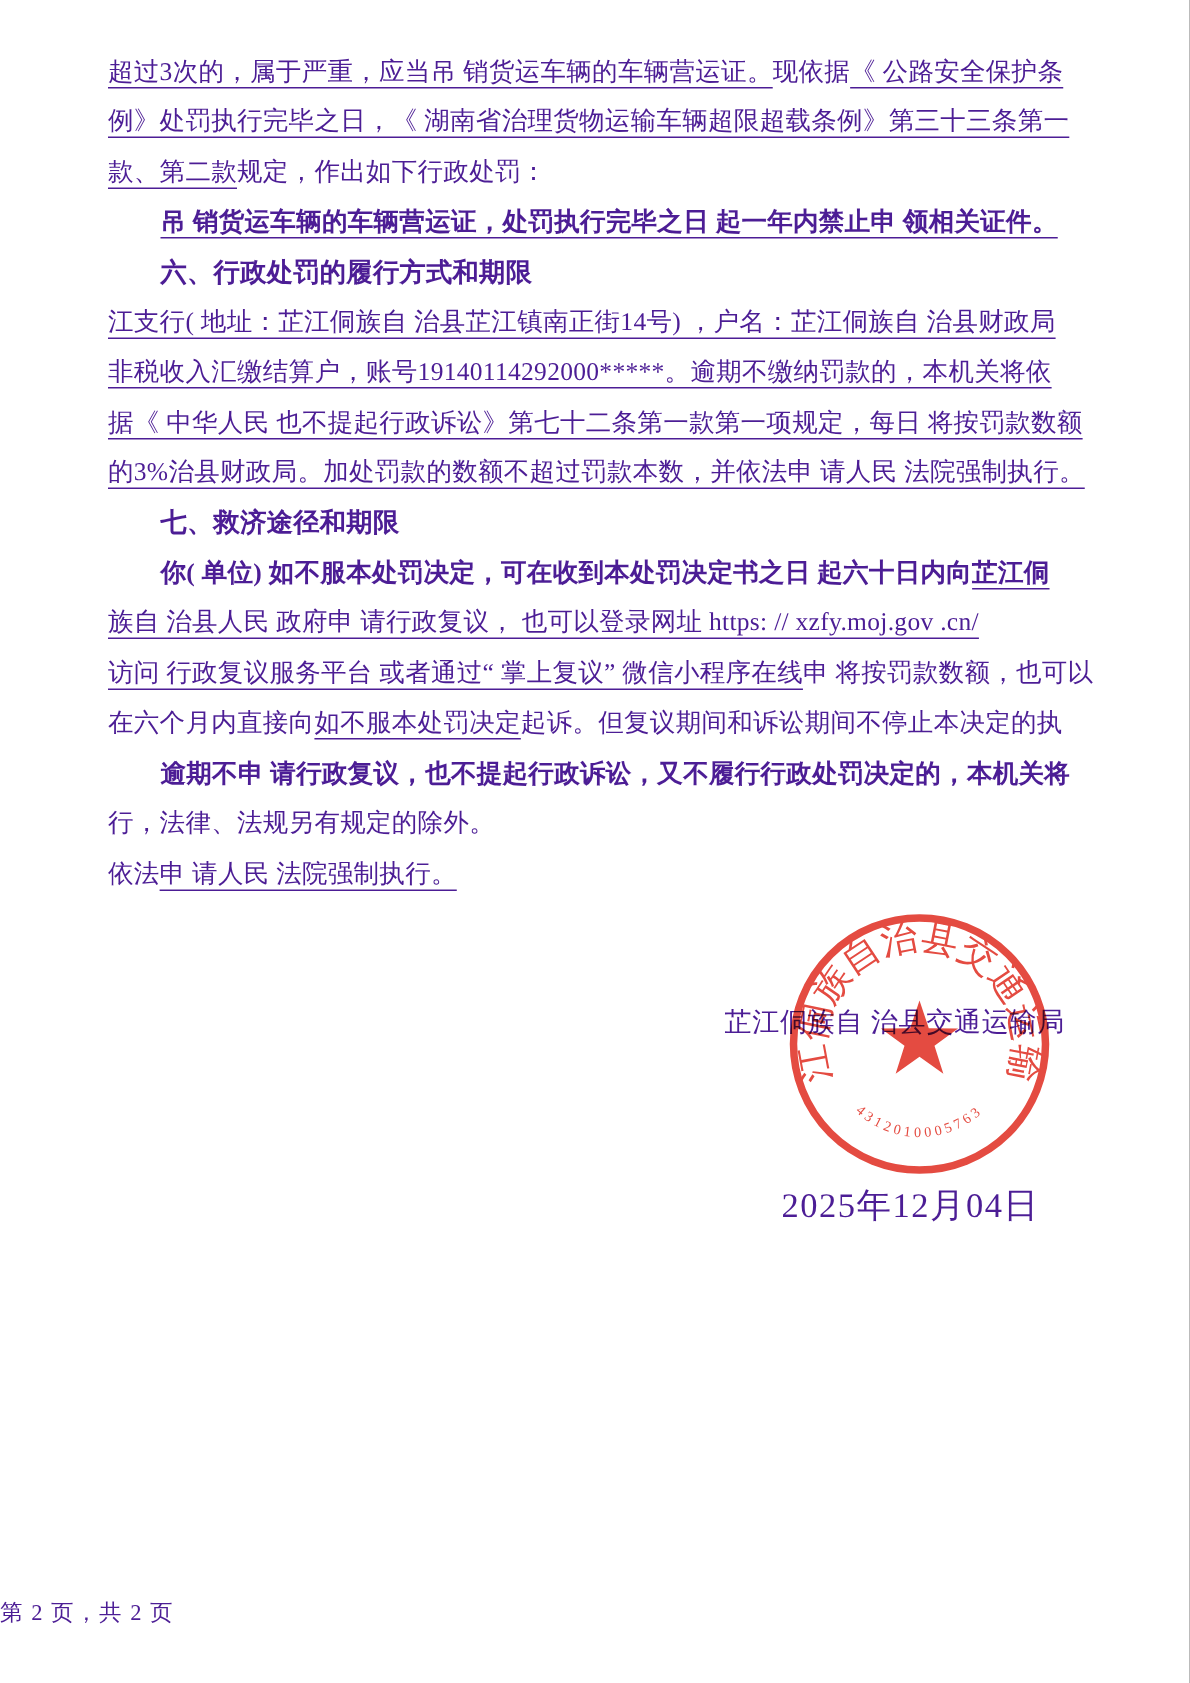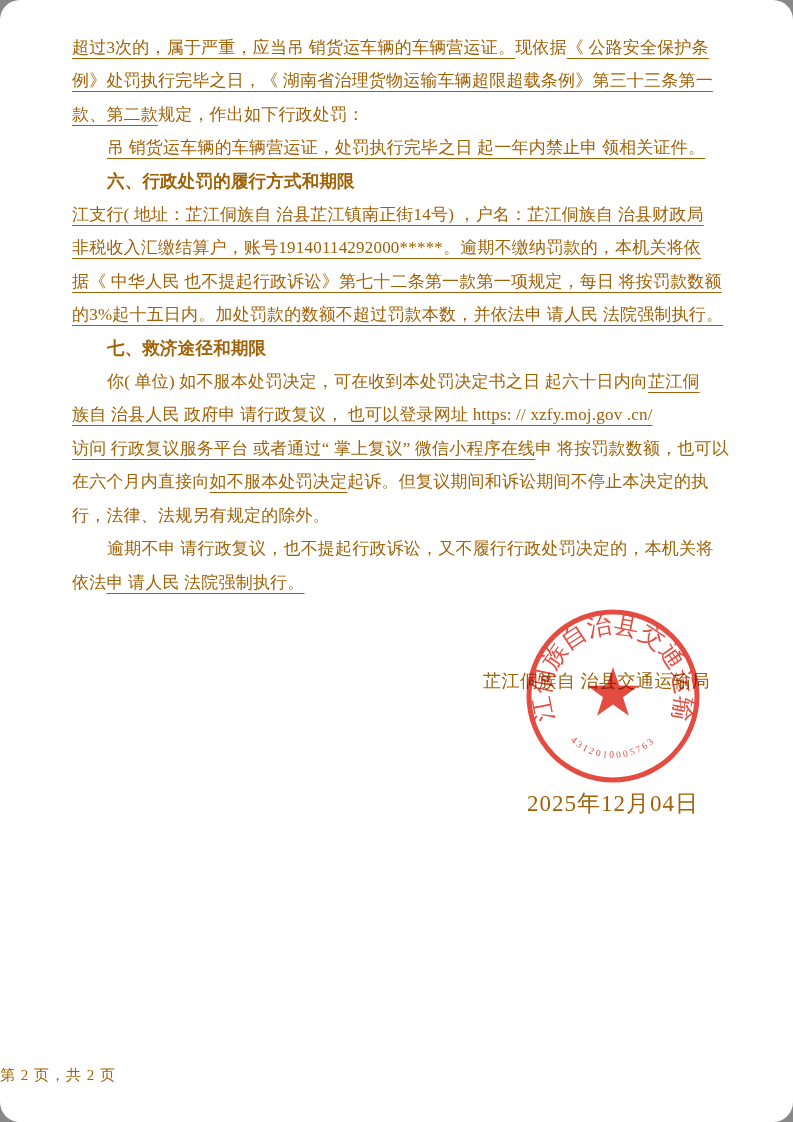--- a/index.html
+++ b/index.html
@@ -3,37 +3,36 @@
 <meta charset="utf-8">
 <style>
   html, body { margin: 0; padding: 0; background: #888; }
   .page {
     position: relative;
     width: 793px;
     height: 1122px;
     margin: 0 auto;
     background: #ffffff;
     font-family: "Liberation Serif", "DejaVu Serif", serif;
-    color: #a16207;
+    color: #4c1d95;
     overflow: hidden;
-    border-radius: 20px;
   }
   .content {
     position: absolute;
     left: 72px;
     top: 31px;
     width: 660px;
   }
   .line {
     font-size: 17px;
     line-height: 33.4px;
     white-space: pre;
     letter-spacing: 0.2px;
   }
-  .line.indent { text-indent: 35px; }
+  .line.indent { text-indent: 35px; font-weight: bold; }
   .line.heading {
     font-family: Liberation Sans, sans-serif;
     font-weight: 700;
     font-size: 17.5px;
   }
   .u {
     text-decoration: underline;
     text-decoration-thickness: 1px;
     text-underline-offset: 4.5px;
   }
@@ -55,21 +54,21 @@
     opacity: 0.92;
   }
   .seal text {
     font-family: "Liberation Serif", "DejaVu Serif", serif;
   }
   .decision-date {
     position: absolute;
     left: 521px;
     top: 788px;
     width: 184px;
-    text-align: center;
+    text-align: left;
     font-size: 23px;
     letter-spacing: 1px;
     z-index: 3;
     white-space: pre;
   }
   .footer {
     position: absolute;
     left: 0;
     top: 1066px;
     width: 100%;
@@ -86,28 +85,28 @@
 
   <div class="content">
       <div class="line"><span class="u">超过3次的，属于严重，应当吊 销货运车辆的车辆营运证。</span><span>现依据</span><span class="u">《 公路安全保护条</span></div>
       <div class="line"><span class="u">例》处罚执行完毕之日，《 湖南省治理货物运输车辆超限超载条例》第三十三条第一</span></div>
       <div class="line"><span class="u">款、第二款</span><span>规定，作出如下行政处罚：</span></div>
       <div class="line indent"><span class="u">吊 销货运车辆的车辆营运证，处罚执行完毕之日 起一年内禁止申 领相关证件。</span></div>
       <div class="line indent heading"><span>六、行政处罚的履行方式和期限</span></div>
       <div class="line"><span class="u">江支行( 地址：芷江侗族自 治县芷江镇南正街14号) ，户名：芷江侗族自 治县财政局</span></div>
       <div class="line"><span class="u">非税收入汇缴结算户，账号19140114292000*****。逾期不缴纳罚款的，本机关将依</span></div>
       <div class="line"><span class="u">据《 中华人民 也不提起行政诉讼》第七十二条第一款第一项规定，每日 将按罚款数额</span></div>
-      <div class="line"><span class="u">的3%起十五日内。加处罚款的数额不超过罚款本数，并依法申 请人民 法院强制执行。</span></div>
+      <div class="line"><span class="u">的3%治县财政局。加处罚款的数额不超过罚款本数，并依法申 请人民 法院强制执行。</span></div>
       <div class="line indent heading"><span>七、救济途径和期限</span></div>
       <div class="line indent"><span>你( 单位) 如不服本处罚决定，可在收到本处罚决定书之日 起六十日内向</span><span class="u">芷江侗</span></div>
       <div class="line"><span class="u">族自 治县人民 政府申 请行政复议， 也可以登录网址 https: // xzfy.moj.gov .cn/</span></div>
       <div class="line"><span class="u">访问 行政复议服务平台 或者通过“ 掌上复议” 微信小程序在线</span><span>申 将按罚款数额，也可以</span></div>
       <div class="line"><span>在六个月内直接向</span><span class="u">如不服本处罚决定</span><span>起诉。但复议期间和诉讼期间不停止本决定的执</span></div>
+      <div class="line indent"><span>逾期不申 请行政复议，也不提起行政诉讼，又不履行行政处罚决定的，本机关将</span></div>
       <div class="line"><span>行，法律、法规另有规定的除外。</span></div>
-      <div class="line indent"><span>逾期不申 请行政复议，也不提起行政诉讼，又不履行行政处罚决定的，本机关将</span></div>
       <div class="line"><span>依法</span><span class="u">申 请人民 法院强制执行。</span></div>
     </div>
 
   <div class="signature-name">芷江侗族自 治县交通运输局</div>
 
   <svg class="seal" width="176" height="176" viewBox="0 0 176 176">
     <defs>
       <path id="sealTopArc" d="M 30.9 114.6 A 63 63 0 1 1 145.1 114.6" fill="none"></path>
       <path id="sealBottomArc" d="M 26 88 A 62 62 0 0 0 150 88" fill="none"></path>
     </defs>

